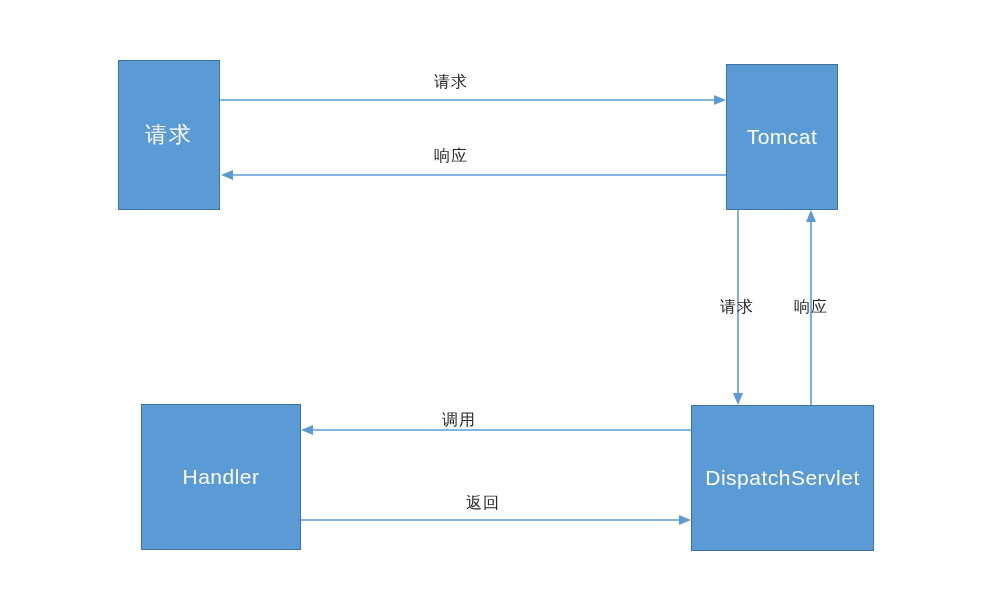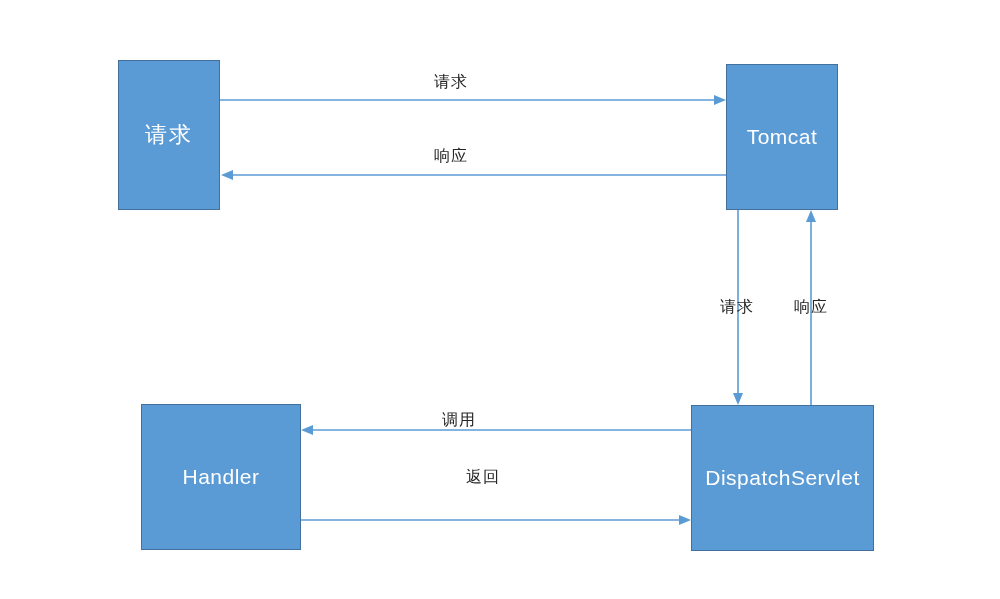--- a/index.html
+++ b/index.html
@@ -120,15 +120,15 @@
   <div class="edge-label" style="left:420px; top:72px; width:62px;">请求</div>
 
   <div class="edge-label" style="left:420px; top:146px; width:62px;">响应</div>
 
   <div class="edge-label" style="left:706px; top:297px; width:62px;">请求</div>
 
   <div class="edge-label" style="left:780px; top:297px; width:62px;">响应</div>
 
   <div class="edge-label" style="left:428px; top:410px; width:62px;">调用</div>
 
-  <div class="edge-label" style="left:452px; top:467px; width:62px;">返回</div>
+  <div class="edge-label" style="left:452px; top:493px; width:62px;">返回</div>
 
 </div>
 
 </body></html>

